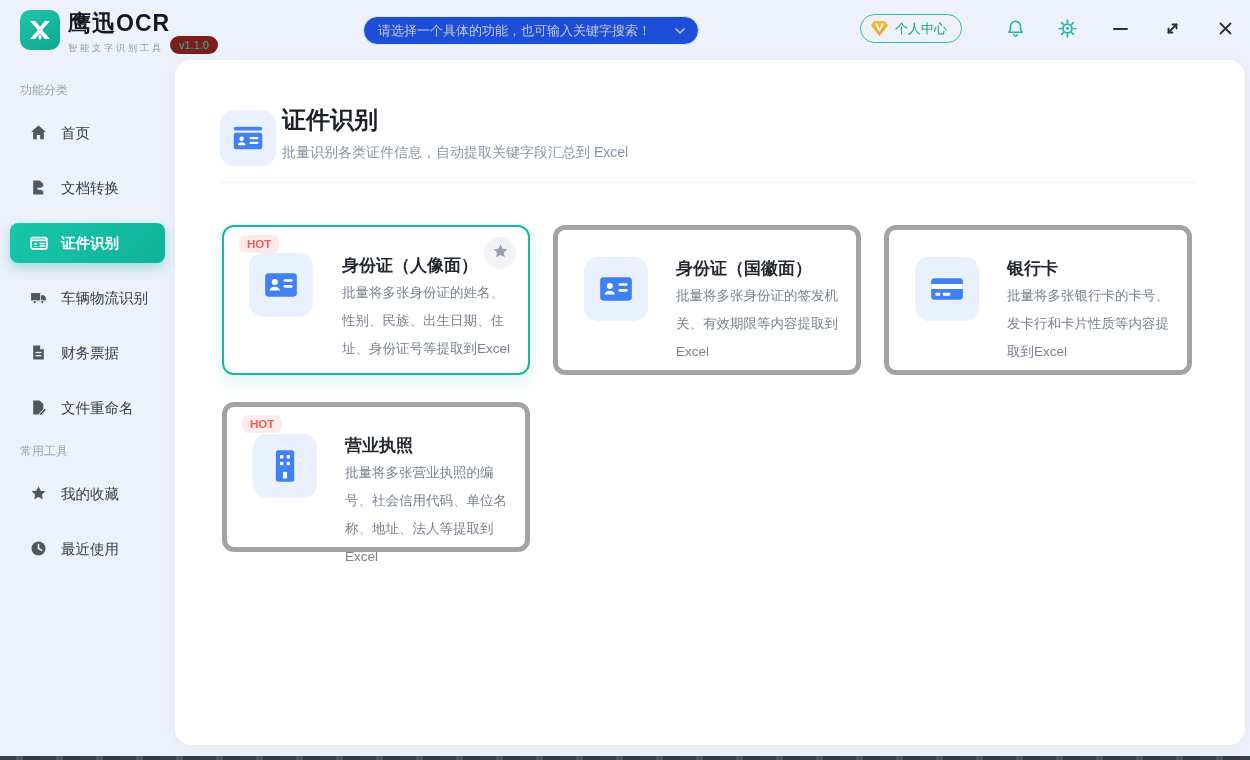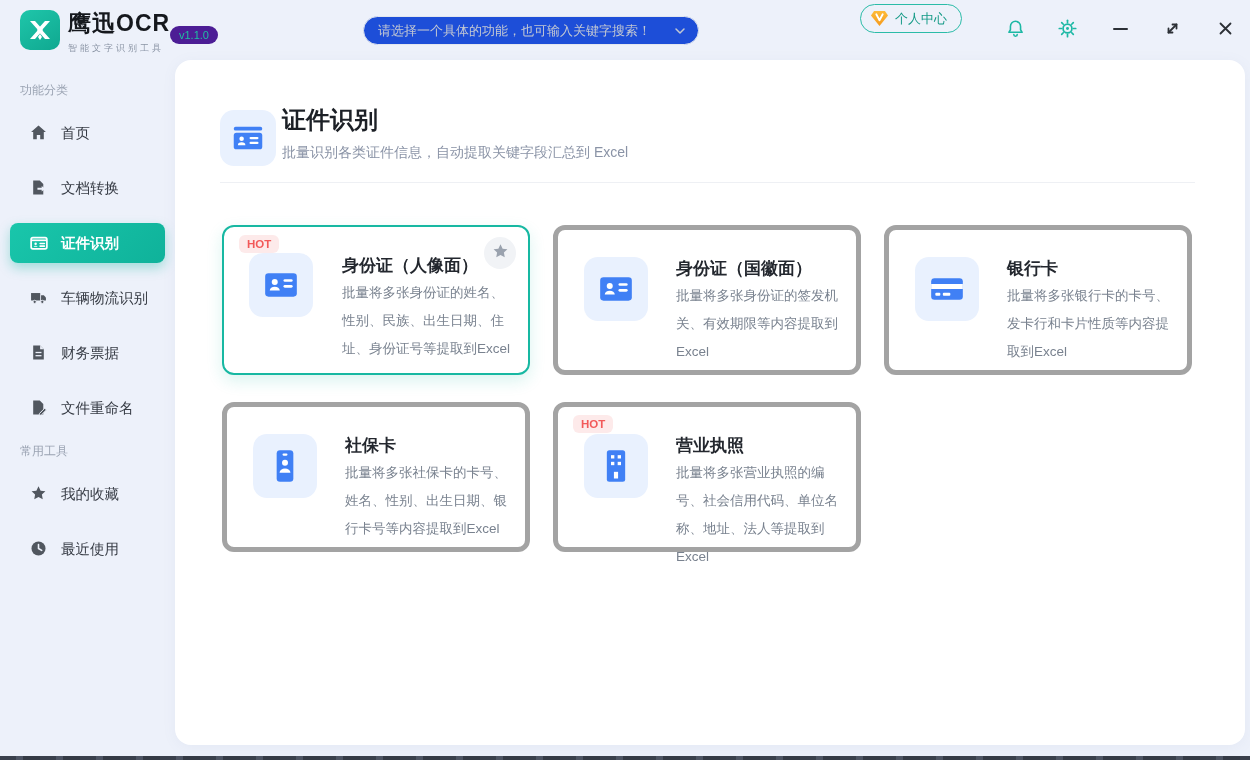--- a/index.html
+++ b/index.html
@@ -7,28 +7,28 @@
     font-family:"Liberation Sans","DejaVu Sans",sans-serif; background:#edf1fa; }
   .app { position:relative; width:1022px; height:760px; }
 
   
   .topbar { position:absolute; top:0; left:0; width:1250px; height:60px; }
   .logo { position:absolute; left:20px; top:10px; width:40px; height:40px; border-radius:10px;
     background:linear-gradient(145deg,#1fc6aa,#0fa890); display:flex; align-items:center; justify-content:center; }
   .brand-text { position:absolute; left:68px; top:8px; }
   .brand-title { font-size:23px; font-weight:bold; color:#15181d; letter-spacing:1px; }
   .brand-sub { font-size:9px; letter-spacing:3px; color:#8b95a5; margin-top:3px; }
-  .version { position:absolute; left:170px; top:26px; background:#4c1d95; color:#1fbfa2;
+  .version { position:absolute; left:170px; top:36px; background:#7f1d1d; color:#1fbfa2;
     font-size:11px; padding:3px 9px; border-radius:10px; }
   .search-select { position:absolute; left:363px; top:16px; width:336px; height:29px;
     background:#1d4ed8; border:1px solid #e2e6ee; border-radius:15px; display:flex;
     align-items:center; padding:0 12px 0 14px; cursor:pointer; }
   .search-ph { flex:1; font-size:13px; color:#c3c8d2; white-space:nowrap; overflow:hidden; }
   .chev { color:#c3c8d2; flex:0 0 auto; margin-left:6px; display:flex; }
-  .user-pill { position:absolute; left:860px; top:4px; height:29px; padding:0 14px 0 10px;
+  .user-pill { position:absolute; left:860px; top:14px; height:29px; padding:0 14px 0 10px;
     border:1px solid #2bbca8; border-radius:15px; background:transparent; color:#149a86;
     font-size:13px; display:flex; align-items:center; gap:7px; cursor:pointer;
     font-family:inherit; }
   .gem { width:17px; height:15px; background:linear-gradient(180deg,#fdbb3a,#f59a1c);
     clip-path:polygon(18% 0,82% 0,100% 30%,50% 100%,0 30%); display:flex;
     align-items:flex-start; justify-content:center; }
   .top-icon-btn { position:absolute; top:0; width:44px; height:60px; background:none; border:none;
     display:flex; align-items:center; justify-content:center; cursor:pointer; color:#1cb8a4; }
   .win-btn { position:absolute; top:0; width:46px; height:60px; background:none; border:none;
     display:flex; align-items:center; justify-content:center; cursor:pointer; color:#2c3036; }
@@ -315,32 +315,20 @@
               <rect x="5" y="11" width="38" height="26" rx="4" fill="#4080f5"></rect>
               <rect x="5" y="18" width="38" height="6" fill="#fff"></rect>
               <rect x="10" y="28.5" width="6" height="3.6" rx="1.2" fill="#fff"></rect>
               <rect x="19" y="28.5" width="9" height="3.6" rx="1.2" fill="#fff"></rect>
             </svg>
         </div>
         <div class="card-title">银行卡</div>
         <div class="card-desc">批量将多张银行卡的卡号、发卡行和卡片性质等内容提取到Excel</div>
       </div>
 
-      <div class="card">
-        <div class="card-icon">
-          <svg width="40" height="40" viewBox="0 0 48 48">
-              <rect x="14" y="5" width="20" height="38" rx="4" fill="#4080f5"></rect>
-              <rect x="21" y="9" width="6" height="2.6" rx="1.3" fill="#fff"></rect>
-              <circle cx="24" cy="20" r="3.6" fill="#fff"></circle>
-              <path d="M17.5 32 a6.5 5 0 0 1 13 0 Z" fill="#fff"></path>
-            </svg>
-        </div>
-        <div class="card-title">社保卡</div>
-        <div class="card-desc">批量将多张社保卡的卡号、姓名、性别、出生日期、银行卡号等内容提取到Excel</div>
-      </div>
 
       <div class="card">
         <span class="hot">HOT</span>
         <div class="card-icon">
           <svg width="40" height="40" viewBox="0 0 48 48">
               <rect x="13" y="5" width="22" height="38" rx="3" fill="#4080f5"></rect>
               <rect x="18" y="11" width="4" height="4" fill="#fff"></rect>
               <rect x="26" y="11" width="4" height="4" fill="#fff"></rect>
               <rect x="18" y="19" width="4" height="4" fill="#fff"></rect>
               <rect x="26" y="19" width="4" height="4" fill="#fff"></rect>

